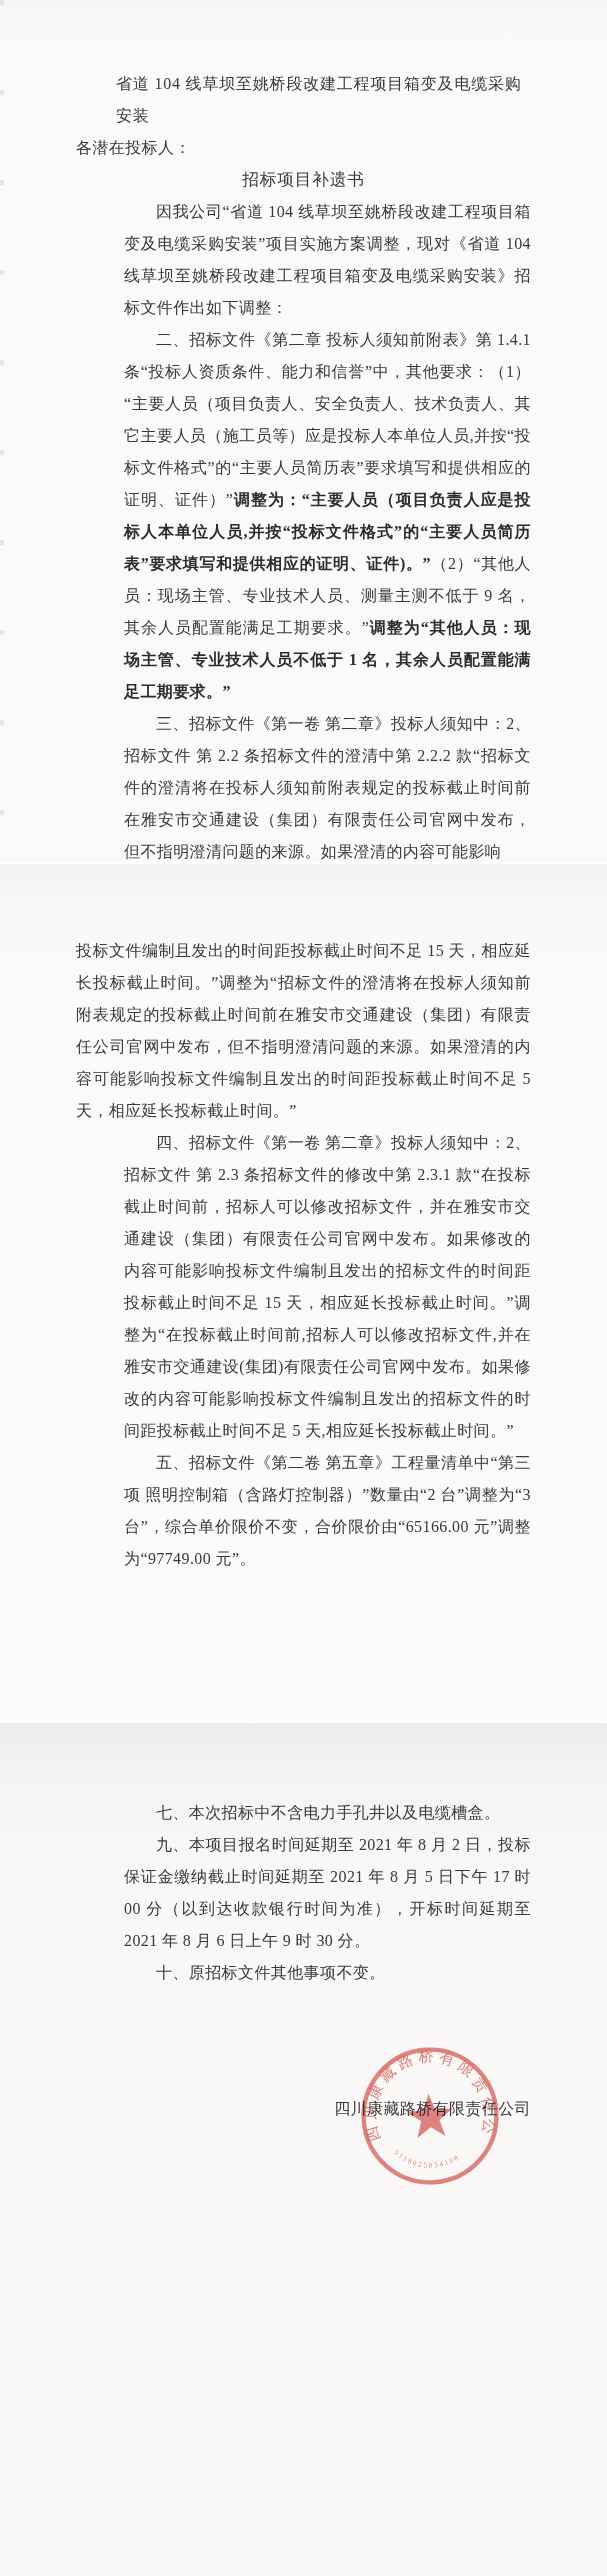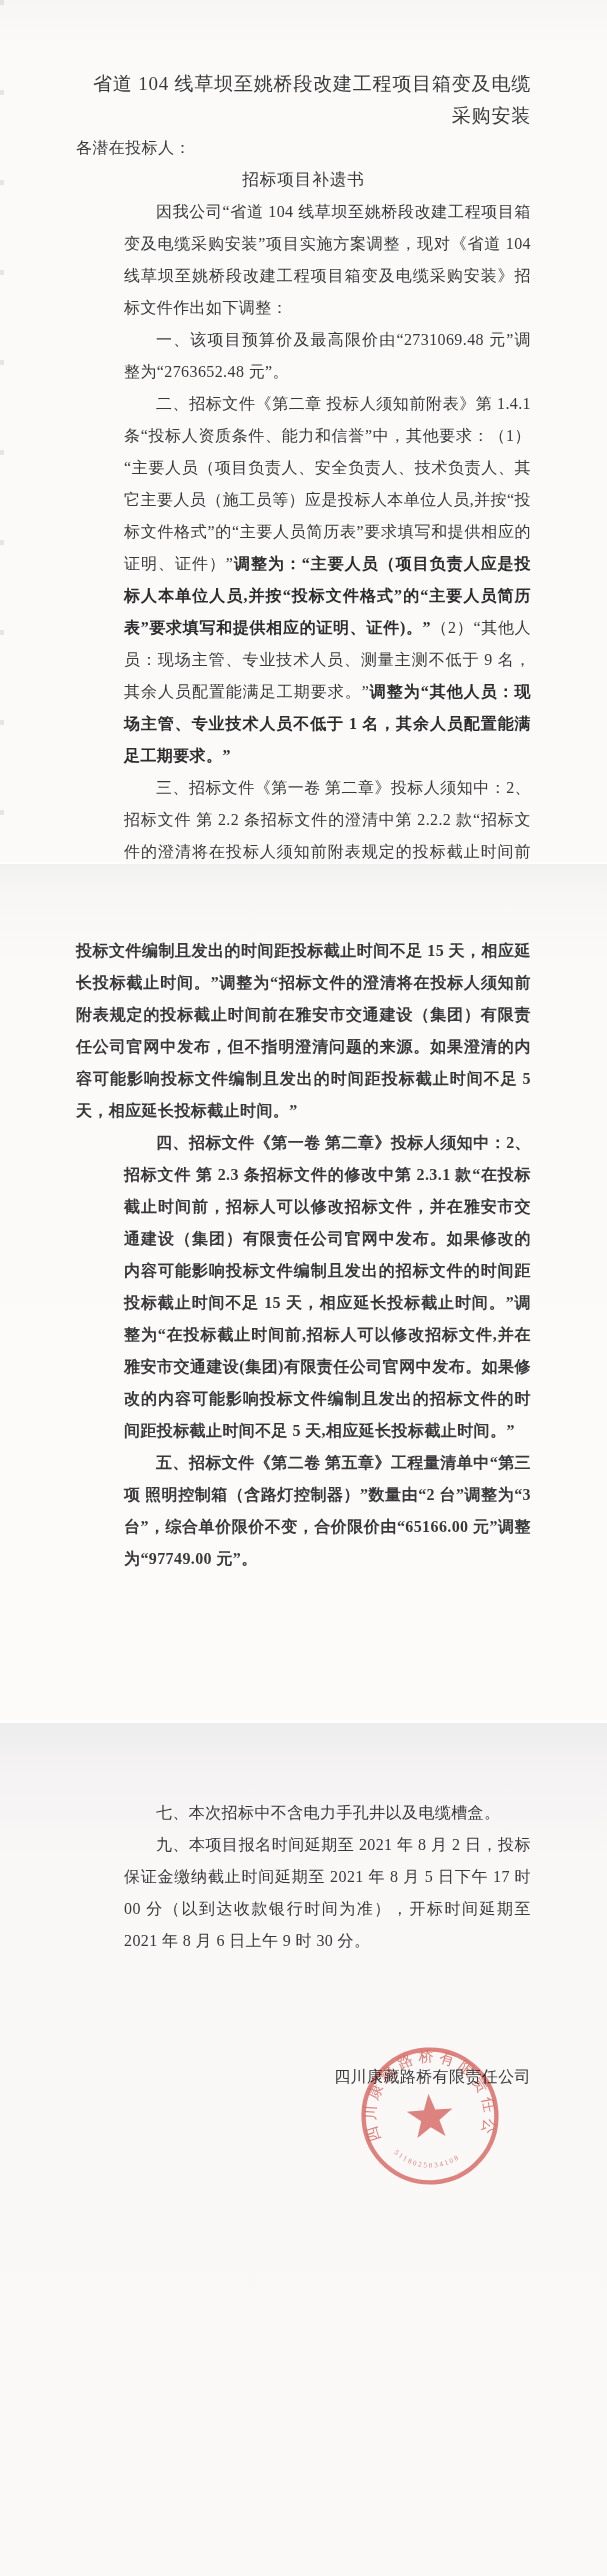--- a/index.html
+++ b/index.html
@@ -8,40 +8,40 @@
     background:#ffffff;
     font-family:"Liberation Serif","DejaVu Serif",serif;
     color:#39393b;
     -webkit-font-smoothing:antialiased;
   }
   .page{
     position:relative;width:607px;box-sizing:border-box;
   }
   .page-1{height:862px;background:linear-gradient(180deg,#f7f6f5 0,#fbfaf9 46px,#fbfaf9 100%);}
   .page-gap{height:2.3px;background:#ffffff;}
-  .page-2{height:856px;background:linear-gradient(180deg,#f1f1f0 0,#f8f7f5 34px,#fbfaf8 106px,#fcfbfa 100%);font-weight:bold;}
+  .page-2{height:856px;background:linear-gradient(180deg,#f1f1f0 0,#f8f7f5 34px,#fbfaf8 106px,#fcfbfa 100%);}
   .page-3{height:854px;background:linear-gradient(180deg,#ededee 0,#f4f2f2 42px,#faf7f7 137px,#fbf8f8 100%);}
   .edge-artifacts{
     position:absolute;left:0;top:0;width:3.8px;height:100%;
     background:repeating-linear-gradient(180deg,rgba(60,60,60,.22) 0 4.6px,transparent 4.6px 90px);
     opacity:.5;pointer-events:none;
   }
   .content{
     box-sizing:border-box;
     padding-left:76px;padding-right:76px;
     font-size:16px;line-height:32px;
     letter-spacing:0.4px;
     text-align:justify;
     text-justify:inter-ideograph;
   }
   .page-1 .content{padding-top:68px;}
   .page-2 .content{padding-top:71px;}
   .page-3 .content{padding-top:74px;}
   .blk{margin:0;}
-  .blk.title{text-align:right;text-indent:0;font-size:19px;letter-spacing:0.8px;}
+  .blk.title{text-align:left;text-indent:0;font-size:16px;letter-spacing:0.8px;margin-left:40px;}
   .blk.subtitle{text-align:center;text-indent:0;font-size:16.7px;letter-spacing:0.8px;}
   .blk.salutation{text-indent:0;}
   .blk.para{text-indent:2em;margin-left:48px;}
   .blk.cont{text-indent:0;}
   .b{font-weight:bold;color:#2c2c2e;}
   .signature-block{margin-top:30px;}
   .sign-line{margin:0;text-align:right;text-indent:0;}
   .date-line{margin:0;text-align:right;text-indent:0;padding-right:47px;}
   .stamp{
     position:absolute;left:354px;top:317px;width:152px;height:152px;
@@ -53,21 +53,20 @@
 </head>
 <body>
 
 <div class="page page-1">
   <div class="edge-artifacts"></div>
   <div class="content">
       <p class="blk title"><span>省道 104 线草坝至姚桥段改建工程项目箱变及电缆采购安装</span></p>
       <p class="blk salutation"><span>各潜在投标人：</span></p>
       <p class="blk subtitle"><span>招标项目补遗书</span></p>
       <p class="blk para"><span>因我公司“省道 104 线草坝至姚桥段改建工程项目箱变及电缆采购安装”项目实施方案调整，现对《省道 104 线草坝至姚桥段改建工程项目箱变及电缆采购安装》招标文件作出如下调整：</span></p>
-      <p class="blk para"><span>一、该项目预算价及最高限价由“2731069.48 元”调整为“2763652.48 元”。</span></p>
       <p class="blk para"><span>二、招标文件《第二章 投标人须知前附表》第 1.4.1 条“投标人资质条件、能力和信誉”中，其他要求：（1）“主要人员（项目负责人、安全负责人、技术负责人、其它主要人员（施工员等）应是投标人本单位人员,并按“投标文件格式”的“主要人员简历表”要求填写和提供相应的证明、证件）”</span><span class="b">调整为：“主要人员（项目负责人应是投标人本单位人员,并按“投标文件格式”的“主要人员简历表”要求填写和提供相应的证明、证件)。”</span><span>（2）“其他人员：现场主管、专业技术人员、测量主测不低于 9 名，其余人员配置能满足工期要求。”</span><span class="b">调整为“其他人员：现场主管、专业技术人员不低于 1 名，其余人员配置能满足工期要求。”</span></p>
       <p class="blk para"><span>三、招标文件《第一卷 第二章》投标人须知中：2、招标文件 第 2.2 条招标文件的澄清中第 2.2.2 款“招标文件的澄清将在投标人须知前附表规定的投标截止时间前在雅安市交通建设（集团）有限责任公司官网中发布，但不指明澄清问题的来源。如果澄清的内容可能影响</span></p>
     </div>
 </div>
 
 <div class="page-gap"></div>
 
 <div class="page page-2">
   <div class="content">
       <p class="blk cont"><span>投标文件编制且发出的时间距投标截止时间不足 15 天，相应延长投标截止时间。”调整为“招标文件的澄清将在投标人须知前附表规定的投标截止时间前在雅安市交通建设（集团）有限责任公司官网中发布，但不指明澄清问题的来源。如果澄清的内容可能影响投标文件编制且发出的时间距投标截止时间不足 5 天，相应延长投标截止时间。”</span></p>
@@ -75,20 +74,21 @@
       <p class="blk para"><span>五、招标文件《第二卷 第五章》工程量清单中“第三项 照明控制箱（含路灯控制器）”数量由“2 台”调整为“3 台”，综合单价限价不变，合价限价由“65166.00 元”调整为“97749.00 元”。</span></p>
     </div>
 </div>
 
 <div class="page-gap"></div>
 
 <div class="page page-3">
   <div class="content">
       <p class="blk para"><span>七、本次招标中不含电力手孔井以及电缆槽盒。</span></p>
       <p class="blk para"><span>九、本项目报名时间延期至 2021 年 8 月 2 日，投标保证金缴纳截止时间延期至 2021 年 8 月 5 日下午 17 时 00 分（以到达收款银行时间为准），开标时间延期至 2021 年 8 月 6 日上午 9 时 30 分。</span></p>
+      <p class="blk para"><span>十、原招标文件其他事项不变。</span></p>
     </div>
 
   <div class="content signature-block">
     <p class="sign-line">四川康藏路桥有限责任公司</p>
   </div>
 
   <svg class="stamp" viewBox="0 0 190 190" width="152" height="152">
     <defs>
       <path id="arcTop" d="M 32 122 A 68.5 68.5 0 1 1 158 122" fill="none"></path>
       <path id="arcBottom" d="M 43 133 A 64 64 0 0 0 147 133" fill="none"></path>

